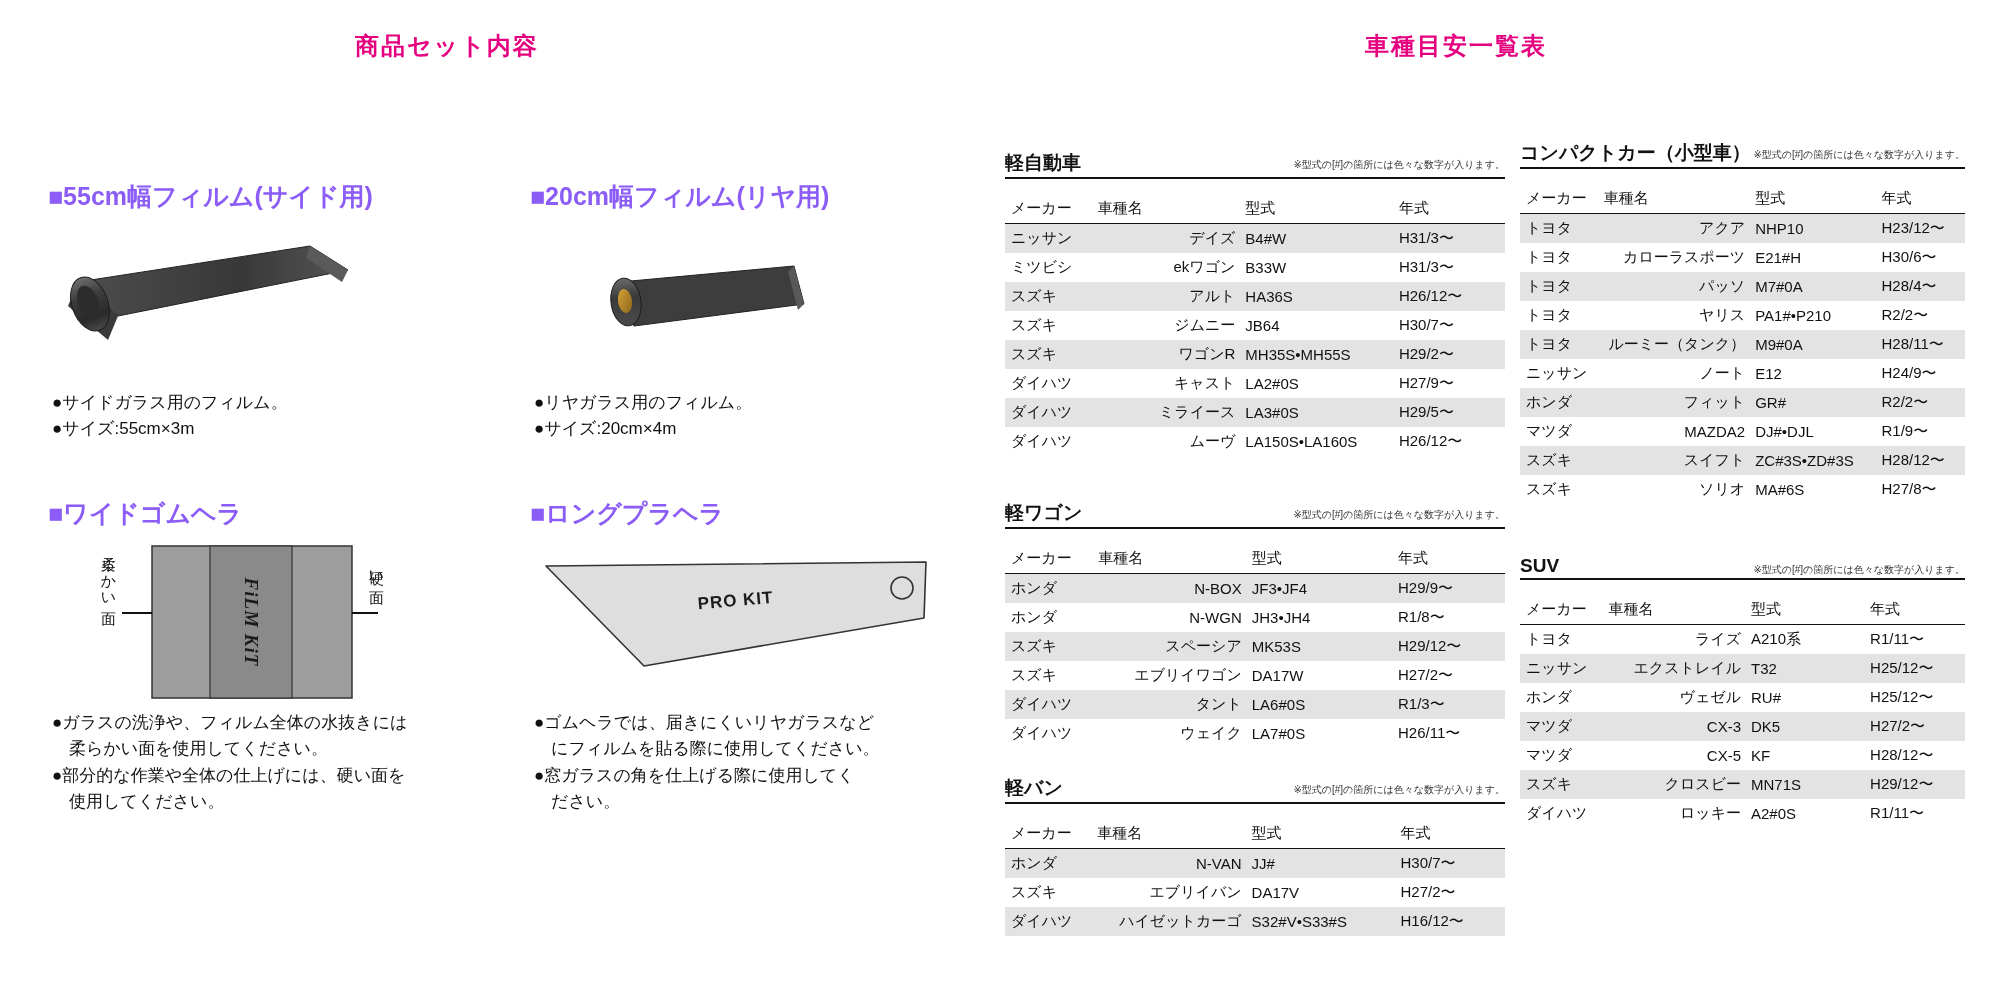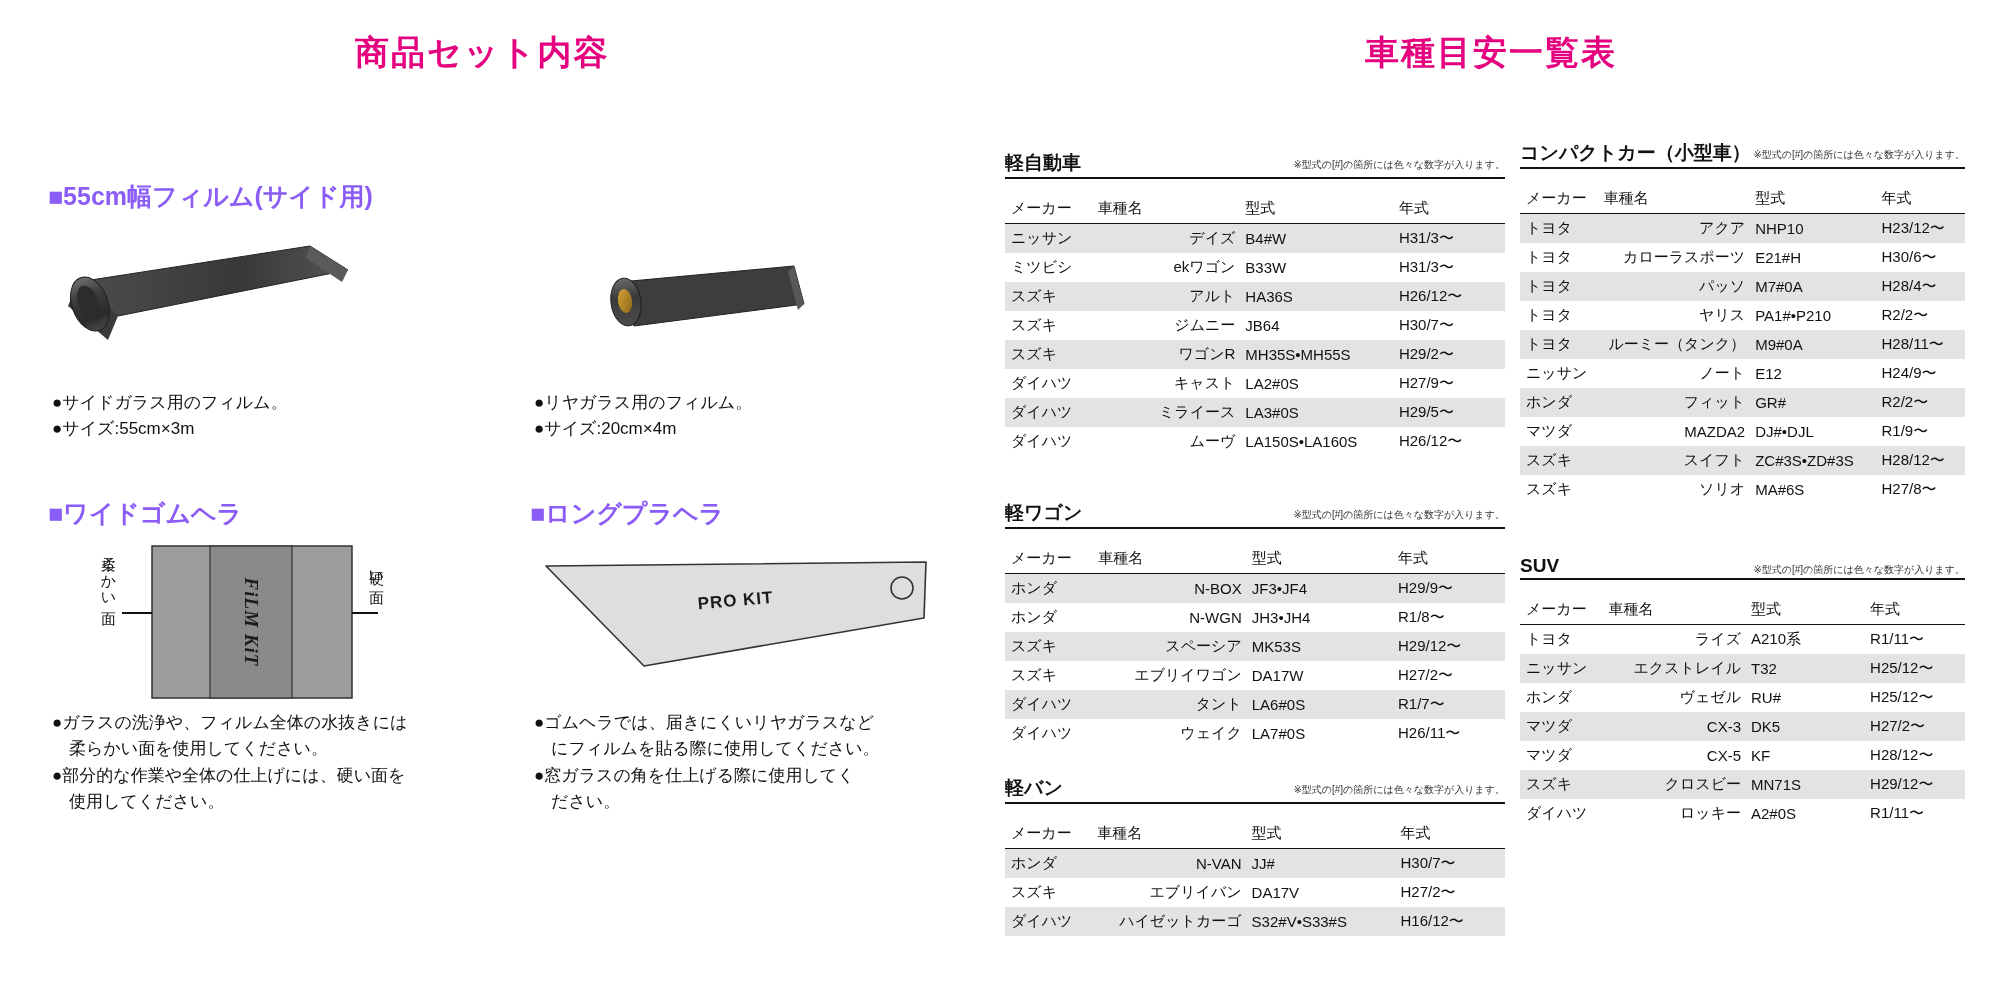--- a/index.html
+++ b/index.html
@@ -18,21 +18,21 @@
   .page {
     position: absolute;
     left: 0; top: 0;
     width: 1996px;
     height: 1000px;
   }
 
   
   .main-heading {
     position: absolute;
-    font-size: 34px;
+    font-size: 24px;
     font-weight: bold;
     color: #e5007f;
     letter-spacing: 2px;
     white-space: nowrap;
   }
   #heading-left { left: 355px; top: 30px; }
   #heading-right { left: 1365px; top: 30px; }
 
   
   .sec-title {
@@ -142,20 +142,21 @@
       <path d="M18,52 L58,86 L48,110 L8,76 Z" fill="#3a3a3a"></path>
       <ellipse cx="30" cy="74" rx="18" ry="28" fill="url(#rollGradA)" stroke="#1e1e1e" stroke-width="1" transform="rotate(-20 30 74)"></ellipse>
       <ellipse cx="28" cy="72" rx="10" ry="17" fill="#2c2c2c" transform="rotate(-20 28 72)"></ellipse>
       <path d="M250,16 L288,40 L282,52 L246,28 Z" fill="#5a5a5a"></path>
     </svg>
   </div>
 
   <div class="bullets" style="left:52px; top:390px; width:340px;">●サイドガラス用のフィルム。
 ●サイズ:55cm×3m</div>
 
+  <div class="sec-title" style="left:530px; top:180px;">■20cm幅フィルム(リヤ用)</div>
 
   <div class="roll-wrap" style="left:598px; top:238px; width:250px; height:130px;">
     <svg width="250" height="130" viewBox="0 0 250 130">
       <defs>
         <linearGradient id="rollGradB" x1="0" y1="0" x2="0" y2="1">
           <stop offset="0%" stop-color="#6a6a6a"></stop>
           <stop offset="40%" stop-color="#3a3a3a"></stop>
           <stop offset="100%" stop-color="#4b4b4b"></stop>
         </linearGradient>
         <linearGradient id="coreGrad" x1="0" y1="0" x2="1" y2="1">
@@ -310,21 +311,21 @@
           <tr>
             <td class="col-maker">スズキ</td>
             <td class="col-name">エブリイワゴン</td>
             <td class="col-model">DA17W</td>
             <td class="col-year">H27/2〜</td>
           </tr>
           <tr class="zebra">
             <td class="col-maker">ダイハツ</td>
             <td class="col-name">タント</td>
             <td class="col-model">LA6#0S</td>
-            <td class="col-year">R1/7〜</td>
+            <td class="col-year">R1/3〜</td>
           </tr>
           <tr>
             <td class="col-maker">ダイハツ</td>
             <td class="col-name">ウェイク</td>
             <td class="col-model">LA7#0S</td>
             <td class="col-year">H26/11〜</td>
           </tr>
         </tbody>
       </table>
   </div>

